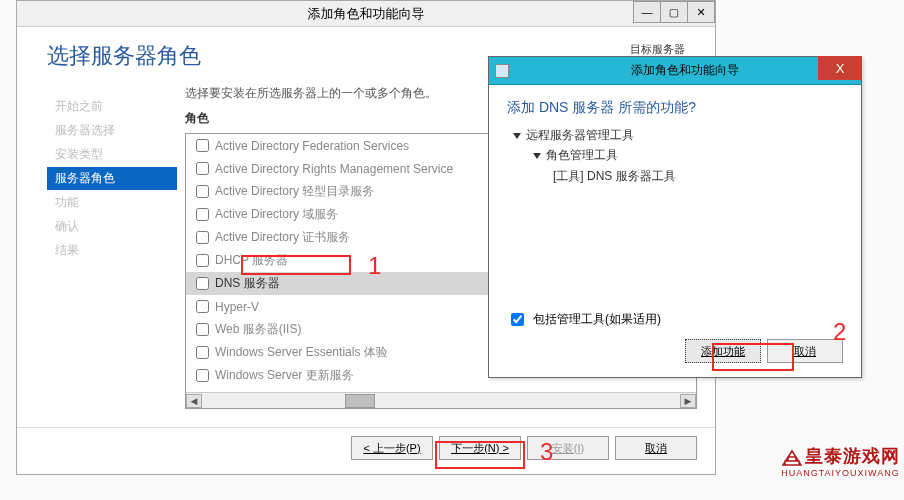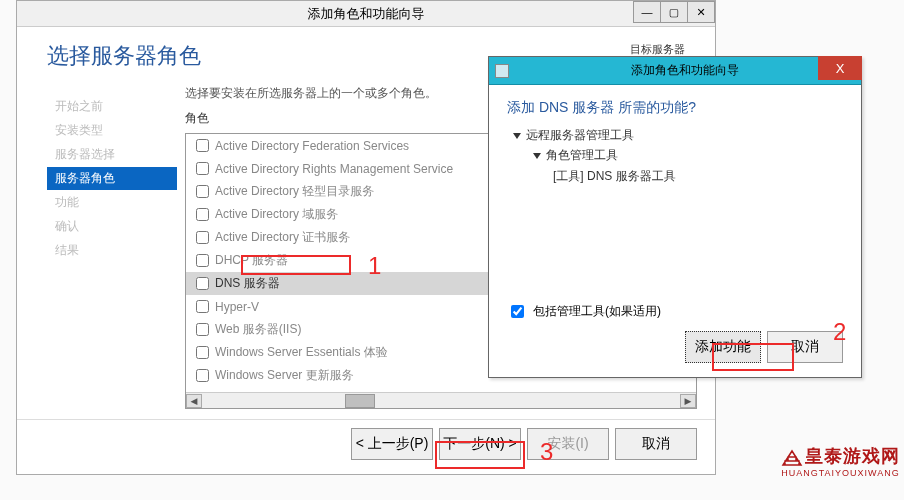--- a/index.html
+++ b/index.html
@@ -14,33 +14,33 @@
 .header-row { padding: 14px 30px 6px 30px; display: flex; justify-content: space-between; align-items: center; }
 .page-title { font-size: 22px; color: #2a5a9e; font-weight: 400; }
 .server-info { text-align: right; font-size: 11px; color: #333; line-height: 1.3; }
 
 .body-row { display: flex; flex: 1; padding: 0 0 0 30px; min-height: 0; }
 .nav { width: 130px; padding-top: 18px; }
 .nav-item { font-size: 12px; color: #bbb; padding: 3px 8px; margin-bottom: 1px; }
 .nav-item.active { background: #0a66c2; color: #fff; }
 .main-panel { flex: 1; padding: 8px 18px 0 8px; font-size: 12px; color: #333; min-width: 0; }
 .instr { margin-bottom: 8px; color: #555;}
-.roles-label { font-weight: normal; margin-bottom: 6px; }
+.roles-label { font-weight: bold; margin-bottom: 6px; }
 .roles-box { border: 1px solid #999; height: 276px; overflow: hidden; position: relative; }
 .role-item { display: flex; align-items: center; padding: 2px 6px; font-size: 12px; color: #888; }
 .role-item input { margin-right: 6px; }
 .role-item.sel { background: #d6d6d6; color: #333; }
 .scrollbar-h { position: absolute; bottom: 0; left: 0; right: 0; height: 16px; background: #efefef; border-top: 1px solid #ccc; display: flex; align-items: center; }
 .scroll-arrow { width: 16px; height: 14px; border: 1px solid #aaa; background: #e2e2e2; display:flex;align-items:center;justify-content:center;font-size:9px;color:#555;}
 .scroll-track { flex:1; height: 12px; margin: 0 0; position: relative; }
 .scroll-thumb { position: absolute; left: 30%; width: 30px; height: 14px; top: -1px; background: #bfbfbf; border: 1px solid #999; }
 .desc-panel { width: 0; }
 
 .footer { padding: 8px 18px 14px; display: flex; justify-content: flex-end; gap: 6px; border-top: 1px solid #ddd; }
-.btn { min-width: 82px; height: 32px; border: 1px solid #999; background: #f0f0f0; font-size: 14px; display:inline-flex;align-items:center;justify-content:center; cursor:pointer;}
+.btn { min-width: 82px; height: 24px; border: 1px solid #999; background: #f0f0f0; font-size: 11px; display:inline-flex;align-items:center;justify-content:center; cursor:pointer;text-decoration:underline;}
 .btn.disabled { color: #999; }
 
 
 .popup { position: absolute; left: 488px; top: 56px; width: 374px; height: 322px; background: #fff; border: 1px solid #666; z-index: 5; box-shadow: 2px 2px 3px rgba(0,0,0,.15);}
 .popup-title { height: 28px; background: #25b7d3; color: #000; display:flex; align-items:center; padding: 0 6px; font-size: 12px; position: relative; border-bottom:1px solid #138ea7;}
 .popup-icon { width: 14px; height: 14px; background: #d0eaf2; border: 1px solid #888; margin-right: 6px;}
 .popup-title-text { flex:1; text-align:center; }
 .popup-close { position:absolute; right:-1px; top:-1px; width: 44px; height: 24px; background: #c84031; color:#fff; display:flex;align-items:center;justify-content:center;font-size:13px;cursor:pointer;}
 .popup-body { padding: 14px 18px 10px; font-size: 12px; color: #333; }
 .popup-heading { font-size: 14px; color: #2a5a9e; margin-bottom: 8px; }
@@ -83,22 +83,22 @@
       <div class="page-title">选择服务器角色</div>
       <div class="server-info">
         <div>目标服务器</div>
         <div>sangfortest001</div>
       </div>
     </div>
 
     <div class="body-row">
       <div class="nav">
         <div class="nav-item">开始之前</div>
+        <div class="nav-item">服务器选择</div>
         <div class="nav-item">安装类型</div>
-        <div class="nav-item">服务器选择</div>
         <div class="nav-item active">服务器角色</div>
         <div class="nav-item">功能</div>
         <div class="nav-item">确认</div>
         <div class="nav-item">结果</div>
       </div>
 
       <div class="main-panel">
         <div class="instr">选择要安装在所选服务器上的一个或多个角色。</div>
         <div class="roles-label">角色</div>
         <div class="roles-box">

